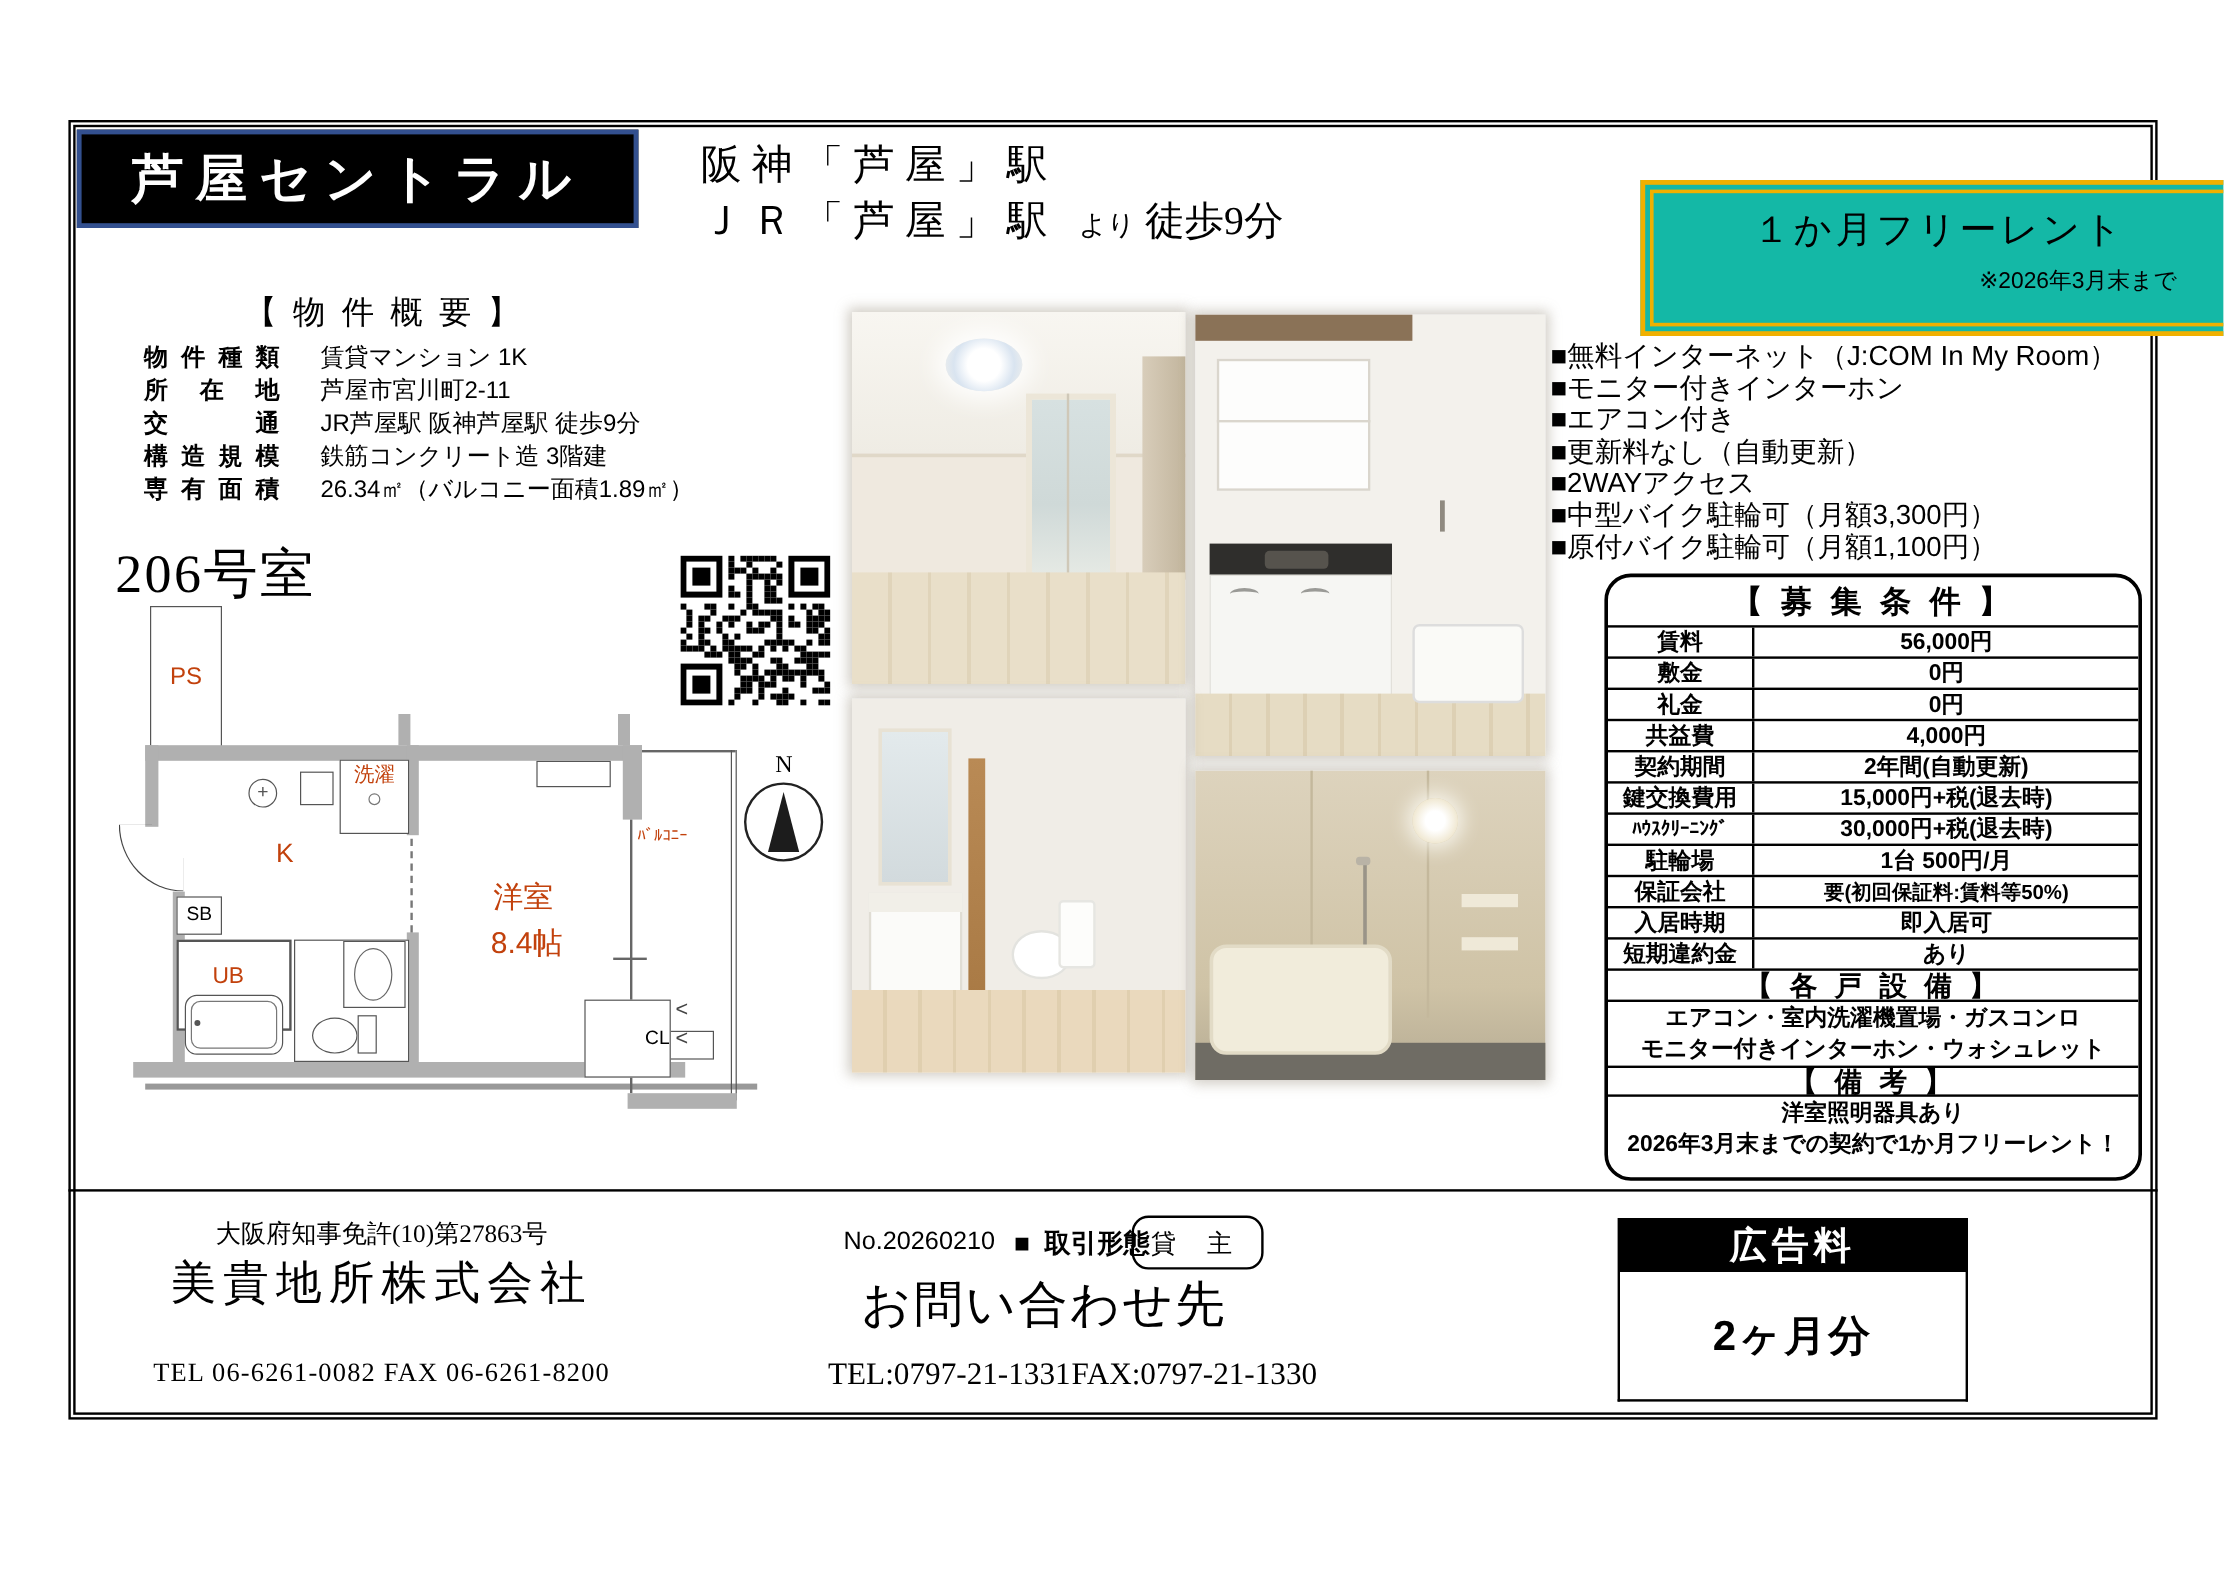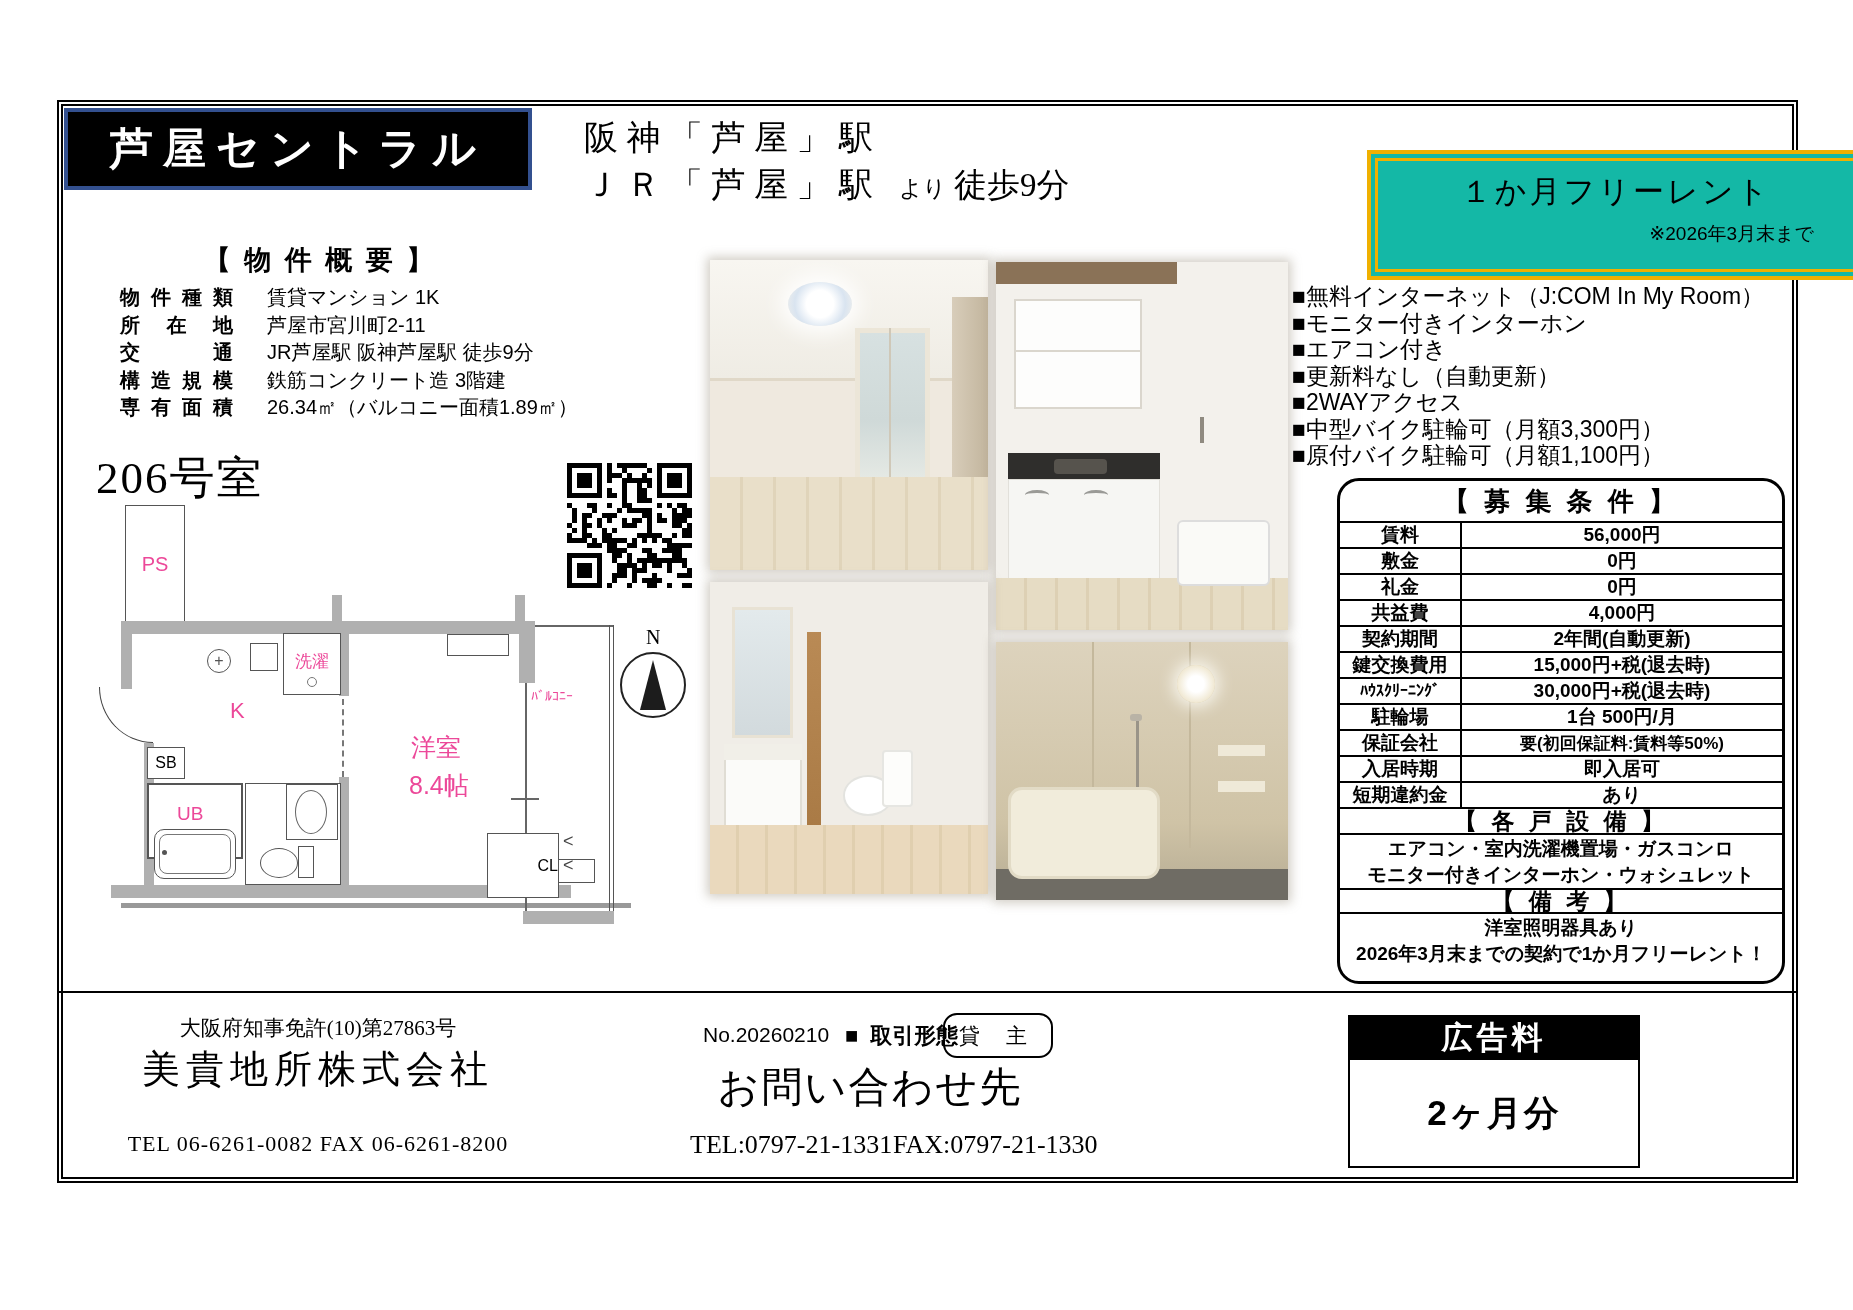--- a/index.html
+++ b/index.html
@@ -25,21 +25,21 @@
 
   
   .freerent{position:absolute;left:1367px;top:150px;width:498px;height:130px;border:4px solid #f0b000;
             padding:4px;background:#14b8a6}
   .freerent-in{width:100%;height:100%;border:3px solid #f0b000;position:relative}
   .freerent-label{position:absolute;left:0;right:0;top:10px;text-align:center;font-size:31px;letter-spacing:3px}
   .freerent-note{position:absolute;right:40px;top:60px;font-size:19px}
 
   
   .ov-head{position:absolute;left:140px;top:242px;width:360px;text-align:center;font-size:27px;
-           font-weight:bold;letter-spacing:3px}
+           font-weight:normal;letter-spacing:3px}
   .ov-rows{position:absolute;left:120px;top:284px;font-size:20px}
   .ov-row{height:27.5px;display:flex;align-items:center;white-space:nowrap}
   .ov-label{display:inline-block;width:113px;font-weight:bold;text-align:justify;text-align-last:justify}
   .ov-value{margin-left:34px}
 
   
   .qr{position:absolute;left:567px;top:463px;width:125px;height:125px;background:#fff}
   .room-no{position:absolute;left:96px;top:448px;font-size:45px;letter-spacing:2px}
 
   
@@ -48,21 +48,21 @@
   .compass{position:absolute;left:620px;top:652px;width:66px;height:66px;border:2px solid #222;
            border-radius:50%;display:flex;align-items:flex-end;justify-content:center}
   .needle{width:0;height:0;border-left:13px solid transparent;border-right:13px solid transparent;
           border-bottom:50px solid #1c1c1c;margin-bottom:6px}
 
   
   .plan{position:absolute;left:95px;top:503px;width:560px;height:500px}
   .plan .w{position:absolute;background:#b0b0b0}
   .plan .ln{position:absolute;background:#666}
   .plan .bx{position:absolute;border:1.5px solid #555;background:#fff}
-  .plan .lbl{position:absolute;color:#ec4899}
+  .plan .lbl{position:absolute;color:#c2410c}
 
   
   .photo{position:absolute;overflow:hidden;background:#eee;box-shadow:0 0 10px 3px rgba(140,130,110,.4)}
   .p1{left:710px;top:260px;width:278px;height:310px}
   .p2{left:996px;top:262px;width:292px;height:368px}
   .p3{left:710px;top:582px;width:278px;height:312px}
   .p4{left:996px;top:642px;width:292px;height:258px}
   .ph{position:absolute}
 
   
@@ -392,21 +392,21 @@
     <div class="w" style="left:244px;top:274px;width:10px;height:120px"></div>
     <div class="w" style="left:16px;top:382px;width:460px;height:13px"></div>
     <div class="ln" style="left:26px;top:400px;width:510px;height:5px;background:#999"></div>
 
     <div style="position:absolute;left:247px;top:196px;width:0;height:78px;border-left:2px dashed #777"></div>
 
     <div class="bx" style="left:112px;top:146px;width:24px;height:24px;border-radius:50%;display:flex;align-items:center;justify-content:center;font-size:16px;color:#555">+</div>
     <div class="bx" style="left:155px;top:140px;width:28px;height:28px"></div>
 
     <div class="bx" style="left:188px;top:130px;width:58px;height:62px;text-align:center">
-      <div class="lbl" style="position:static;font-size:17px;margin-top:16px">洗濯</div>
+      <div class="lbl" style="position:static;font-size:17px;margin-top:0">洗濯</div>
       <div style="width:10px;height:10px;border:1px solid #777;border-radius:50%;margin:4px auto 0"></div>
     </div>
     <div class="lbl" style="left:135px;top:195px;font-size:22px">K</div>
 
     <div style="position:absolute;left:4px;top:184px;width:54px;height:56px;border-left:1.5px solid #444;border-bottom:1.5px solid #444;border-radius:0 0 0 110%"></div>
 
     <div class="bx" style="left:52px;top:244px;width:38px;height:32px;display:flex;align-items:center;justify-content:center">
       <span style="font-size:16px">SB</span>
     </div>
 

